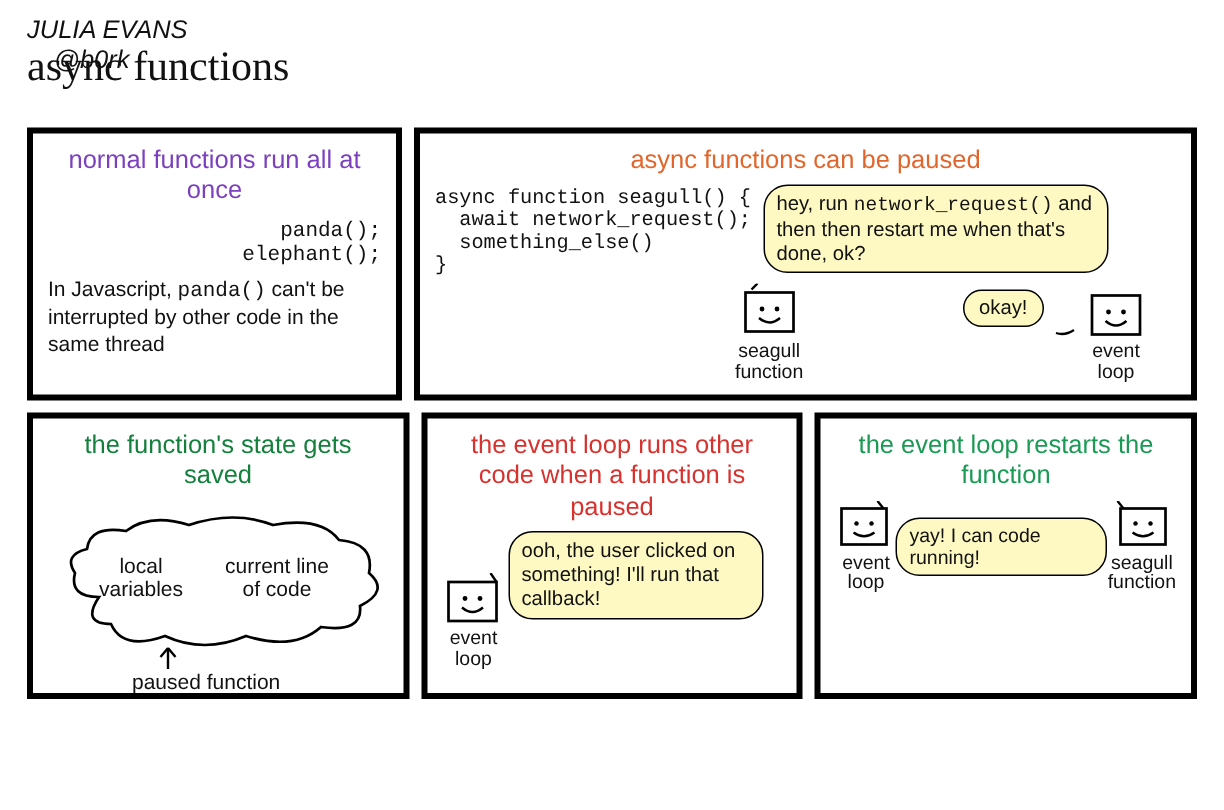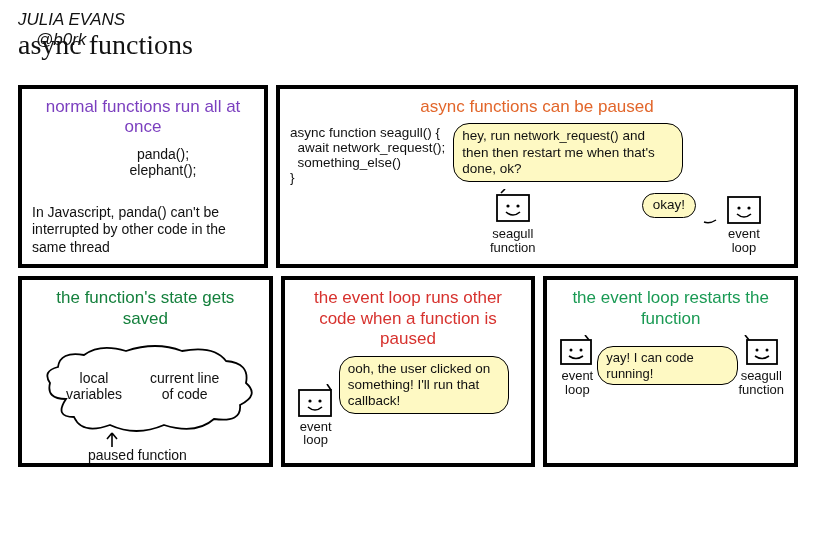--- a/index.html
+++ b/index.html
@@ -42,21 +42,21 @@
     font-size: 17px;
     line-height: 1.2;
     margin-bottom: 6px;
   }
   .purple { color: #7b3fbf; }
   .orange { color: #e2662b; }
   .pink   { color: #15803d; }
   .red    { color: #d7322e; }
   .green  { color: #1a9a54; }
   code, .code, .mono {
-    font-family: Liberation Sans, sans-serif;
+    font-family: Liberation Mono, monospace;
     font-size: 14px;
     white-space: pre;
   }
   .small-code { font-size: 13.5px; }
   .bottom-row {
     display: grid;
     grid-template-columns: 1fr 1fr 1fr;
     gap: 8px;
     grid-column: 1 / span 2;
   }
@@ -81,21 +81,21 @@
   <div>JULIA EVANS</div>
   <div style="padding-left:18px;">@b0rk</div>
 </div>
 
 <div class="main-title">async functions</div>
 
 <div class="grid">
 
   <div class="panel">
     <div class="panel-title purple">normal functions run all at once</div>
-    <div class="code" style="text-align:center; margin:8px 0 26px 40px;">panda();
+    <div class="code" style="text-align:right; margin:8px 0 6px 40px;">panda();
 elephant();</div>
     <div style="font-size:14px; line-height:1.25;">
       <span>In Javascript, </span><span class="mono">panda()</span><span> can't be interrupted by other code in the same thread</span>
     </div>
   </div>
 
   <div class="panel">
     <div class="panel-title orange">async functions can be paused</div>
     <div style="display:flex; gap:8px; align-items:flex-start;">
       <div class="code small-code" style="margin-top:2px; flex:0 0 auto;">async function seagull() {

